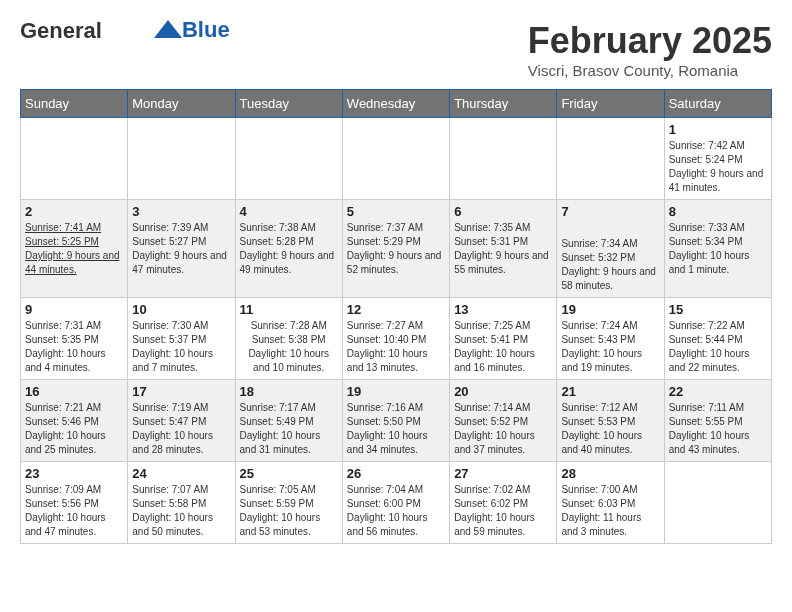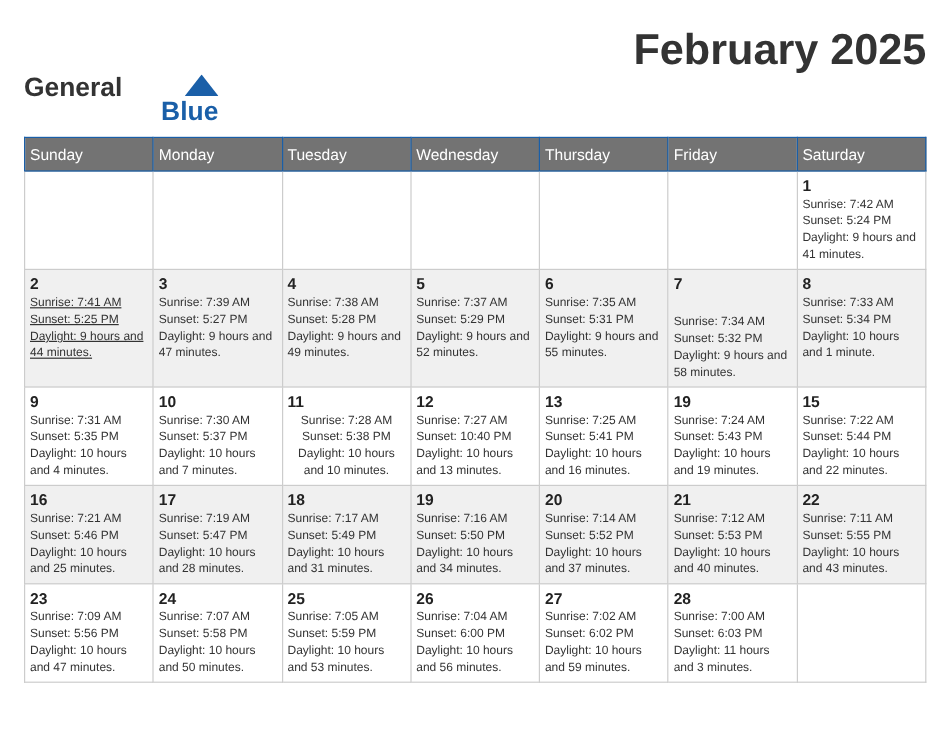--- a/index.html
+++ b/index.html
@@ -11,23 +11,22 @@
       padding: 20px;
     }
     .header-area {
       display: flex;
       justify-content: space-between;
       align-items: flex-start;
       margin-bottom: 10px;
     }
     .logo {
       display: flex;
-      flex-direction: column;
-      align-items: flex-end;
-      margin-top: 42px;
+      flex-direction: row;
+      align-items: center;
     }
     .logo-text {
       font-size: 22px;
       font-weight: bold;
       color: #333;
       line-height: 1;
     }
     .logo-icon {
       width: 28px;
       height: 18px;
@@ -100,20 +99,21 @@
         <span>General</span>
       </span>
       <svg class="logo-icon" viewBox="0 0 28 18" xmlns="http://www.w3.org/2000/svg">
         <polygon points="0,18 14,0 28,18" fill="#1a5fa8"></polygon>
       </svg>
     </div>
     <span class="logo-text" style="color:#1a5fa8; margin-top:-2px;">Blue</span>
   </div>
   <div class="title-area">
     <div class="calendar-title">February 2025</div>
+    <div class="calendar-subtitle">Viscri, Brasov County, Romania</div>
   </div>
 </div>
 
 <table class="calendar">
   <thead>
     <tr>
     <th>Sunday</th>
         <th>Monday</th>
         <th>Tuesday</th>
         <th>Wednesday</th>

